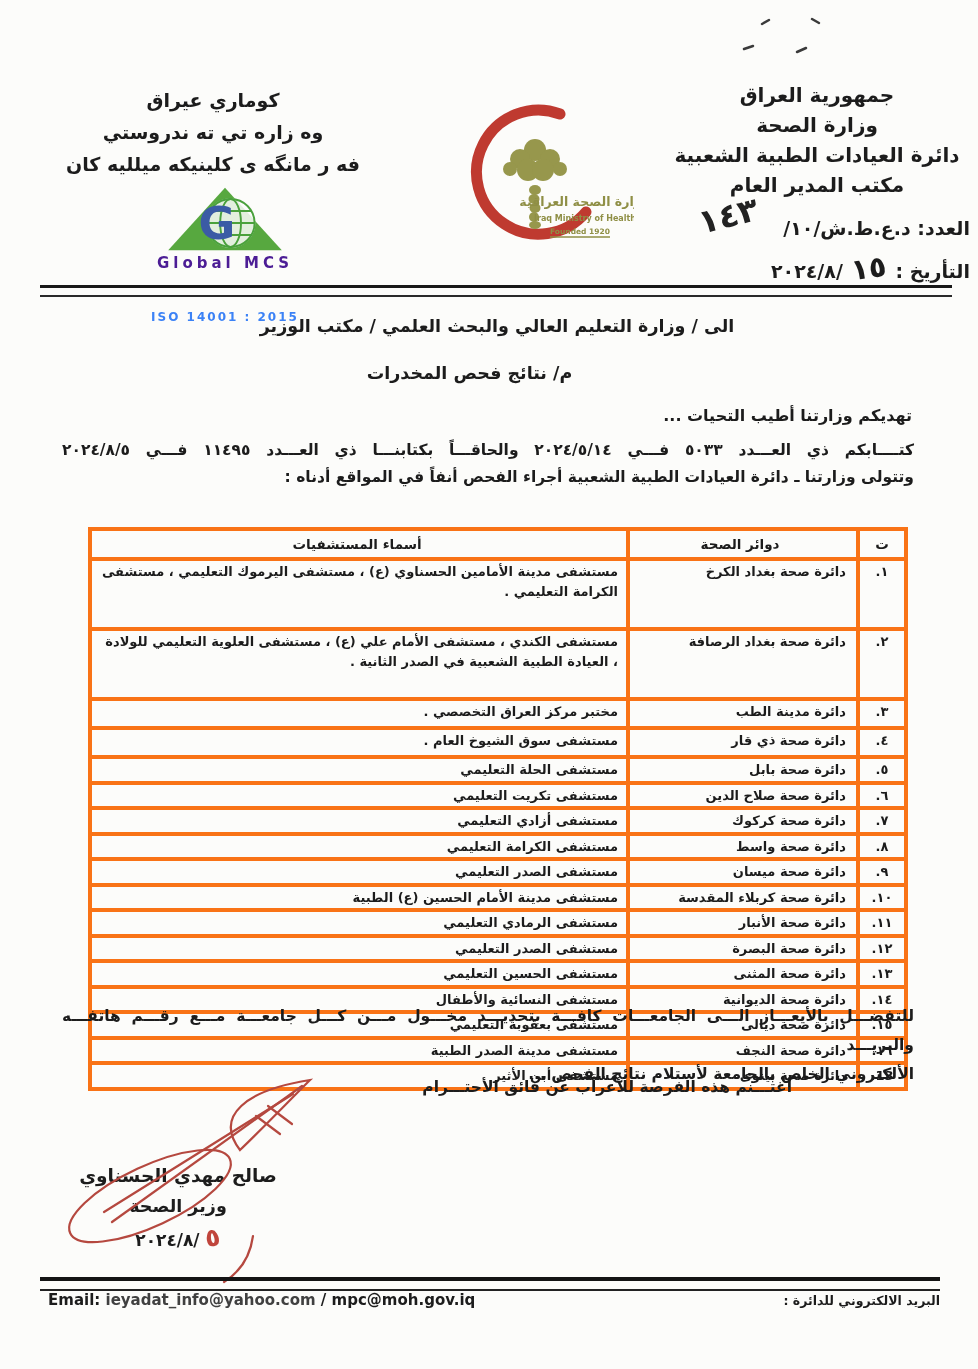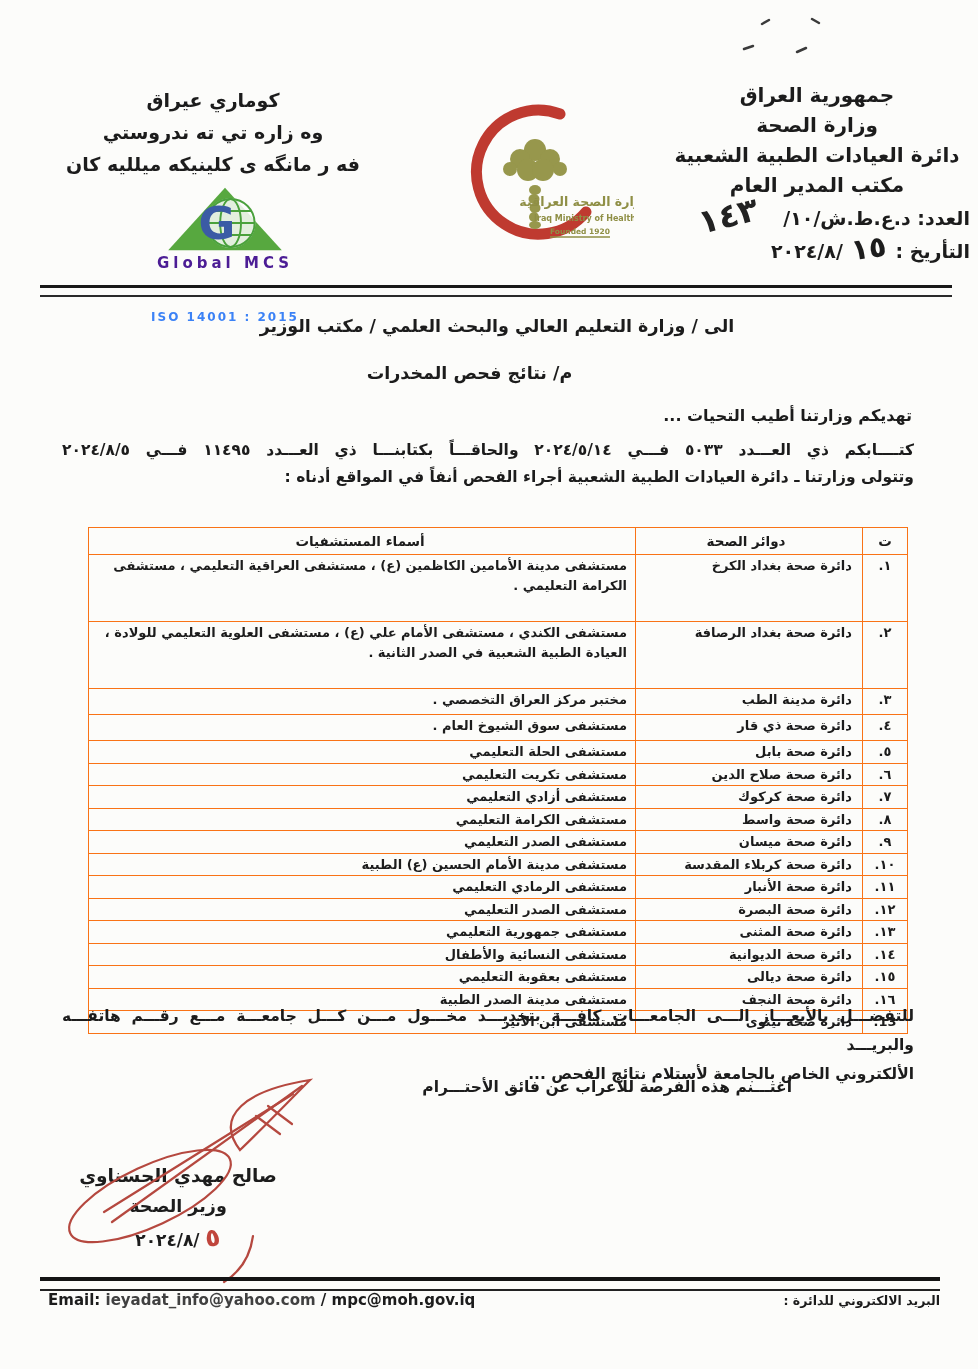--- a/index.html
+++ b/index.html
@@ -10,42 +10,42 @@
   }
   .abs{position:absolute;}
   .rtl{direction:rtl;unicode-bidi:embed;}
   .ltr{direction:ltr;unicode-bidi:embed;}
 
   
   .kurdish-block{top:84px;left:48px;width:330px;text-align:center;
     font-size:19px;line-height:32px;}
   .arabic-block{top:80px;right:6px;width:310px;text-align:center;
     font-size:20px;line-height:30px;}
-  .arabic-block .refline{text-align:right;padding-right:2px;font-size:19px;margin-top:3px;}
+  .arabic-block .refline{text-align:right;padding-right:2px;font-size:19px;margin-top:13px;}
   .hand-number{top:196px;left:698px;font-size:33px;transform:rotate(-14deg);
     letter-spacing:6px;color:#222;}
   .hand-day{font-size:29px;line-height:20px;display:inline-block;transform:rotate(-8deg);padding:0 2px;}
   .iso-logo{top:186px;left:146px;width:158px;text-align:center;}
   .iso-brand{color:#4c1d95;font-size:15px;letter-spacing:4px;margin-top:-2px;}
   .iso-cert{color:#3b82f6;font-size:12px;letter-spacing:2px;margin-top:38px;}
   .moh-logo{top:98px;left:438px;width:196px;height:164px;}
   .rule-double{left:40px;width:912px;top:285px;height:7px;
     border-top:3px solid #181818;border-bottom:2px solid #2a2a2a;}
 
   
   .to-line{top:316px;left:8px;width:100%;text-align:center;font-size:17.5px;}
   .subject-line{top:363px;left:0;width:96%;text-align:center;font-size:17.5px;}
   .greeting-line{top:406px;right:66px;font-size:16px;}
   .body-par{top:437px;right:64px;left:62px;font-size:15.5px;line-height:27px;text-align:right;}
   .body-par .just{text-align:justify;text-align-last:justify;}
 
   
   .health-table{top:527px;right:70px;width:820px;border-collapse:collapse;
     direction:rtl;font-size:13px;}
-  .health-table td,.health-table th{border:1px solid #f97316;padding:1px 4px;
+  .health-table td,.health-table th{border:4px solid #f97316;padding:1px 4px;
     font-weight:bold;vertical-align:top;line-height:1.5;}
   .health-table th{height:24px;vertical-align:middle;font-size:13.5px;}
   .col-no{width:36px;text-align:center;}
   .col-dept{width:212px;text-align:right;padding-right:10px !important;}
   .col-hosp{text-align:right;padding-right:8px !important;}
   .health-table tbody tr:nth-child(1) td{height:64px;}
   .health-table tbody tr:nth-child(2) td{height:64px;}
   .health-table tbody tr:nth-child(3) td,
   .health-table tbody tr:nth-child(4) td{height:23px;}
   .health-table tbody tr:nth-child(n+5) td{height:19px;}
@@ -154,21 +154,21 @@
       <tr>
         <th class="col-no">ت</th>
         <th class="col-dept" style="text-align:center;">دوائر الصحة</th>
         <th class="col-hosp" style="text-align:center;">أسماء المستشفيات</th>
       </tr>
     </thead>
     <tbody>
     <tr>
       <td class="col-no">١.</td>
       <td class="col-dept">دائرة صحة بغداد الكرخ</td>
-      <td class="col-hosp">مستشفى مدينة الأمامين الكاظمين (ع) ، مستشفى العراقية التعليمي ،   مستشفى الكرامة التعليمي .</td>
+      <td class="col-hosp">مستشفى مدينة الأمامين الحسناوي (ع) ، مستشفى اليرموك التعليمي ،   مستشفى الكرامة التعليمي .</td>
     </tr>
 
     <tr>
       <td class="col-no">٢.</td>
       <td class="col-dept">دائرة صحة بغداد الرصافة</td>
       <td class="col-hosp">مستشفى الكندي ، مستشفى الأمام علي (ع) ، مستشفى العلوية التعليمي للولادة ، العيادة الطبية الشعبية في الصدر الثانية .</td>
     </tr>
 
     <tr>
       <td class="col-no">٣.</td>
@@ -226,21 +226,21 @@
 
     <tr>
       <td class="col-no">١٢.</td>
       <td class="col-dept">دائرة صحة البصرة</td>
       <td class="col-hosp">مستشفى الصدر التعليمي</td>
     </tr>
 
     <tr>
       <td class="col-no">١٣.</td>
       <td class="col-dept">دائرة صحة المثنى</td>
-      <td class="col-hosp">مستشفى جمهورية التعليمي</td>
+      <td class="col-hosp">مستشفى الحسين التعليمي</td>
     </tr>
 
     <tr>
       <td class="col-no">١٤.</td>
       <td class="col-dept">دائرة صحة الديوانية</td>
       <td class="col-hosp">مستشفى النسائية والأطفال</td>
     </tr>
 
     <tr>
       <td class="col-no">١٥.</td>

